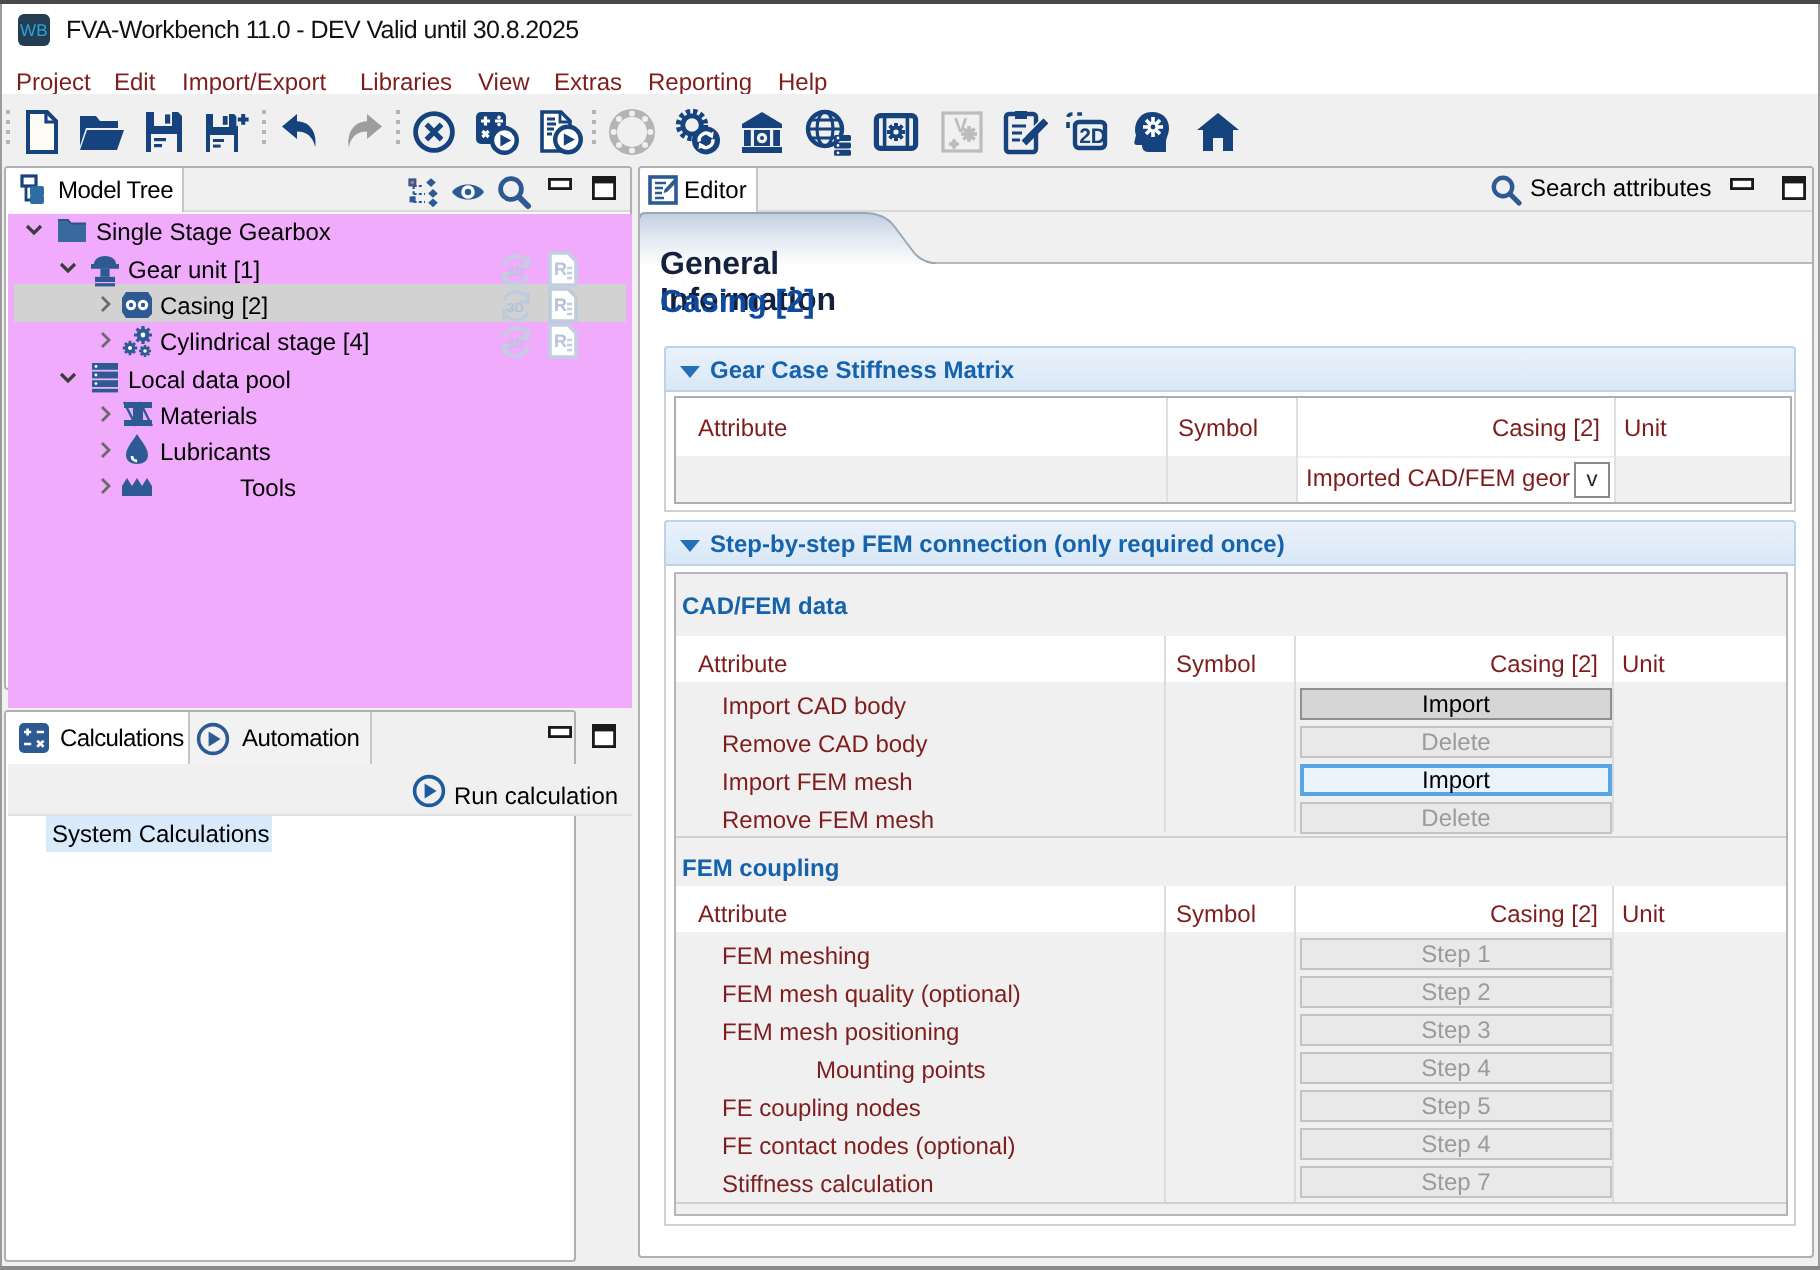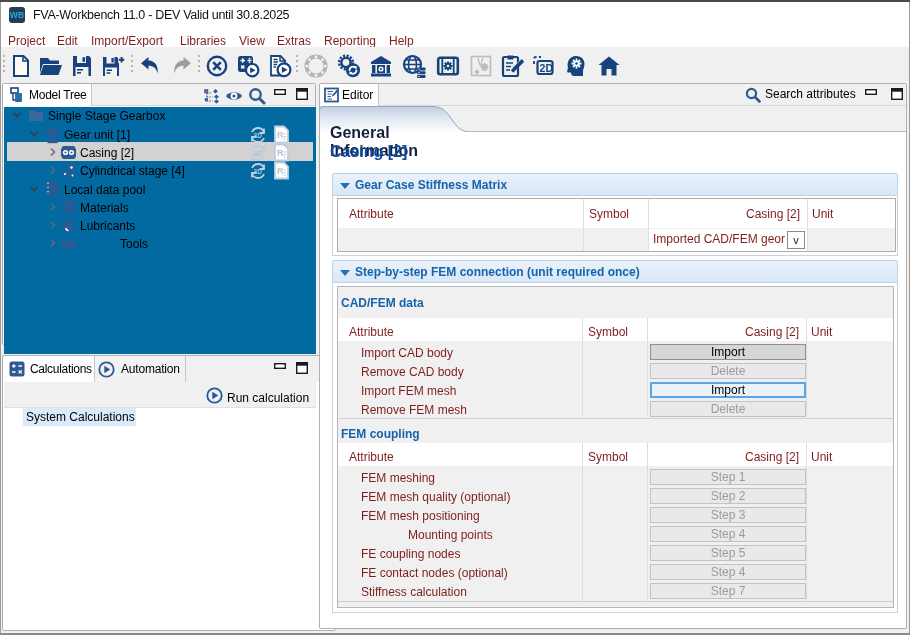--- a/index.html
+++ b/index.html
@@ -7,21 +7,21 @@
 body { font-family:"Liberation Sans", sans-serif; background:#f0f0f0; position:relative; }
 .abs { position:absolute; }
 .t12 { font-size:12px; color:#000; white-space:nowrap; }
 svg { display:block; }
 
 #topborder { left:0; top:0; width:910px; height:2px; background:#4a4a4a; }
 #leftborder { left:0; top:2px; width:1px; height:631px; background:#9b9b9b; }
 #rightborder { left:909px; top:2px; width:1px; height:631px; background:#9b9b9b; }
 #bottomborder { left:0; top:633px; width:910px; height:2px; background:#8a8a8a; }
 #titlebar { left:1px; top:2px; width:908px; height:28px; background:#ffffff; }
-#wbicon { left:9px; top:7px; width:16px; height:16px; background:#253d52; border-radius:3px; color:#2aa3dc; font-size:8.5px; font-weight:bold; text-align:center; line-height:17px; letter-spacing:0.2px; }
+#wbicon { left:9px; top:7px; width:16px; height:16px; background:#253d52; border-radius:3px; color:#2aa3dc; font-size:8.5px; font-weight:normal; text-align:center; line-height:17px; letter-spacing:0.2px; }
 #title { left:33px; top:8px; font-size:12.5px; color:#101010; letter-spacing:-0.3px; }
 #menubar { left:1px; top:30px; width:908px; height:17px; background:#ffffff; }
 .menuitem { position:absolute; top:4px; font-size:12px; color:#7f1d1d; }
 #toolbar { left:1px; top:47px; width:908px; height:35px; background:#f0f0f0; }
 .tbsep { position:absolute; top:8px; width:2px; height:20px;
   background-image:repeating-linear-gradient(to bottom,#b5b5b5 0 2px, transparent 2px 5px); }
 .ticon { position:absolute; top:54px; }
 
 .panel { position:absolute; background:#fff; border:1px solid #b0b0b0; border-radius:2px; }
 .phead { position:absolute; left:0; top:0; right:0; height:22px; background:#f0f0f0; border-bottom:1px solid #d8d8d8; }
@@ -263,21 +263,21 @@
       <path d="M11.5,11.5 L16,16" stroke="#2e5a94" stroke-width="3" stroke-linecap="round"></path>
     </svg>
     <svg class="abs" style="left:271px; top:5px;" width="12" height="6" viewBox="0 0 12 6">
       <rect x="0.7" y="0.7" width="10.6" height="4.6" fill="#fff" stroke="#1a1a1a" stroke-width="1.4"></rect>
     </svg>
     <svg class="abs" style="left:293px; top:4px;" width="12" height="12" viewBox="0 0 12 12">
       <rect x="0.7" y="0.7" width="10.6" height="10.6" fill="#fff" stroke="#1a1a1a" stroke-width="1.4"></rect>
       <rect x="0.7" y="0.7" width="10.6" height="3" fill="#1a1a1a"></rect>
     </svg>
   </div>
-  <div id="treebody" class="abs" style="left:1px; top:23px; width:312px; height:247px; background:#0369a1; font-size:12px;">
+  <div id="treebody" class="abs" style="left:1px; top:23px; width:312px; height:247px; background:#f0abfc; font-size:12px;">
     
     <div class="abs" style="left:3px; top:35px; width:306px; height:19px; background:#d2d2d2;"></div>
     
     <svg class="abs" style="left:8px; top:4px;" width="10" height="8" viewBox="0 0 10 8">
         <path d="M1.5,2 L5,5.5 L8.5,2" fill="none" stroke="#3c3c3c" stroke-width="1.6"></path>
       </svg>
     <svg class="abs" style="left:25px; top:23px;" width="10" height="8" viewBox="0 0 10 8">
         <path d="M1.5,2 L5,5.5 L8.5,2" fill="none" stroke="#3c3c3c" stroke-width="1.6"></path>
       </svg>
     <svg class="abs" style="left:45px; top:40px;" width="8" height="10" viewBox="0 0 8 10">
@@ -403,21 +403,21 @@
       <text x="4.6" y="12" font-size="6.5" font-weight="bold" fill="#b6c5d9" font-family="Liberation Sans">3D</text>
     </svg>
     <svg class="abs" style="left:269px; top:54px;" width="17" height="19" viewBox="0 0 17 19">
       <path d="M2,1.5 L11,1.5 L15,5.5 L15,17.5 L2,17.5 Z" fill="#fff" stroke="#c2cfe0" stroke-width="1.8"></path>
       <text x="4" y="12.5" font-size="9" font-weight="bold" fill="#b6c5d9" font-family="Liberation Sans">R</text>
       <path d="M10.5,9 L13,9 M10.5,11.5 L13,11.5 M10.5,14 L13,14" stroke="#c2cfe0" stroke-width="1.2"></path>
     </svg>
   </div>
 </div>
 
-<div class="panel" id="calcpanel" style="left:2px; top:355px; width:334px; height:276px;">
+<div class="panel" id="calcpanel" style="left:2px; top:355px; width:286px; height:276px;">
   <div style="position:absolute; left:0; top:0; right:0; height:26px; background:#f0f0f0;"></div>
   <div class="ptab" style="left:0; width:92px; height:26px; border-radius:2px 0 0 0;"></div>
   <div class="ptab" style="left:92px; width:91px; height:26px; background:#f2f2f2;"></div>
   <span class="abs t12" style="left:27px; top:6px; letter-spacing:-0.3px;">Calculations</span>
   <span class="abs t12" style="left:118px; top:6px; letter-spacing:-0.2px;">Automation</span>
   <div id="calcicon" class="abs" style="left:6px; top:5px;">
     <svg width="16" height="16" viewBox="0 0 16 16">
       <rect x="0.5" y="0.5" width="15" height="15" rx="2.5" fill="#2e5a94"></rect>
       <path d="M3,5 L6.6,5 M4.8,3.2 L4.8,6.8 M9.4,5 L13,5 M3,11 L6.6,11 M9.6,9.4 L12.8,12.4 M12.8,9.4 L9.6,12.4" stroke="#fff" stroke-width="1.3"></path>
     </svg>
@@ -509,21 +509,21 @@
     <span class="coltxt" style="left:251px; top:8px;">Symbol</span>
     <span class="coltxt" style="left:0; top:8px; width:462px; text-align:right;">Casing [2]</span>
     <span class="coltxt" style="left:474px; top:8px;">Unit</span>
     <div class="abs" style="left:311px; top:30px; width:158px; height:22px; background:#fff;"></div>
     <span class="coltxt" style="left:315px; top:33px;">Imported CAD/FEM geor</span>
     <div class="abs" style="left:449px; top:32px; width:18px; height:18px; border:1px solid #8a8a8a; background:#fff; font-size:11px; text-align:center; line-height:16px; color:#222;">v</div>
   </div>
 
   <div class="secbar" style="top:176px;">
     <div class="tri"></div>
-      <div class="txt">Step-by-step FEM connection (unit required once)</div>
+      <div class="txt">Step-by-step FEM connection (only required once)</div>
   </div>
   <div class="secbody" style="top:199px; height:330px;"></div>
   <div class="abs" id="graybox" style="left:17px; top:202px; width:557px; height:322px; background:#f0f0f0; border:1px solid #b6b6b6;">
     <div class="bluehead" style="left:3px; top:9px;">CAD/FEM data</div>
 
     <div class="abs" style="left:0px; top:31px; width:555px; height:23px; background:#fff;"></div>
     <span class="coltxt" style="left:11px; top:38px;">Attribute</span>
     <span class="coltxt" style="left:250px; top:38px;">Symbol</span>
     <span class="coltxt" style="left:0; top:38px; width:461px; text-align:right;">Casing [2]</span>
     <span class="coltxt" style="left:473px; top:38px;">Unit</span>

